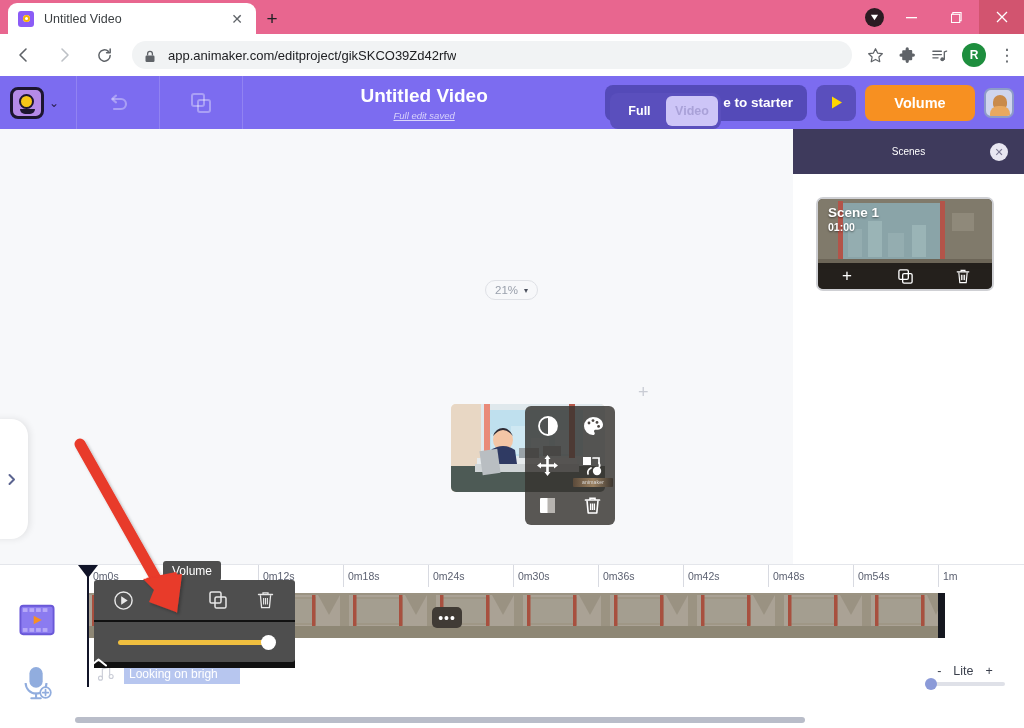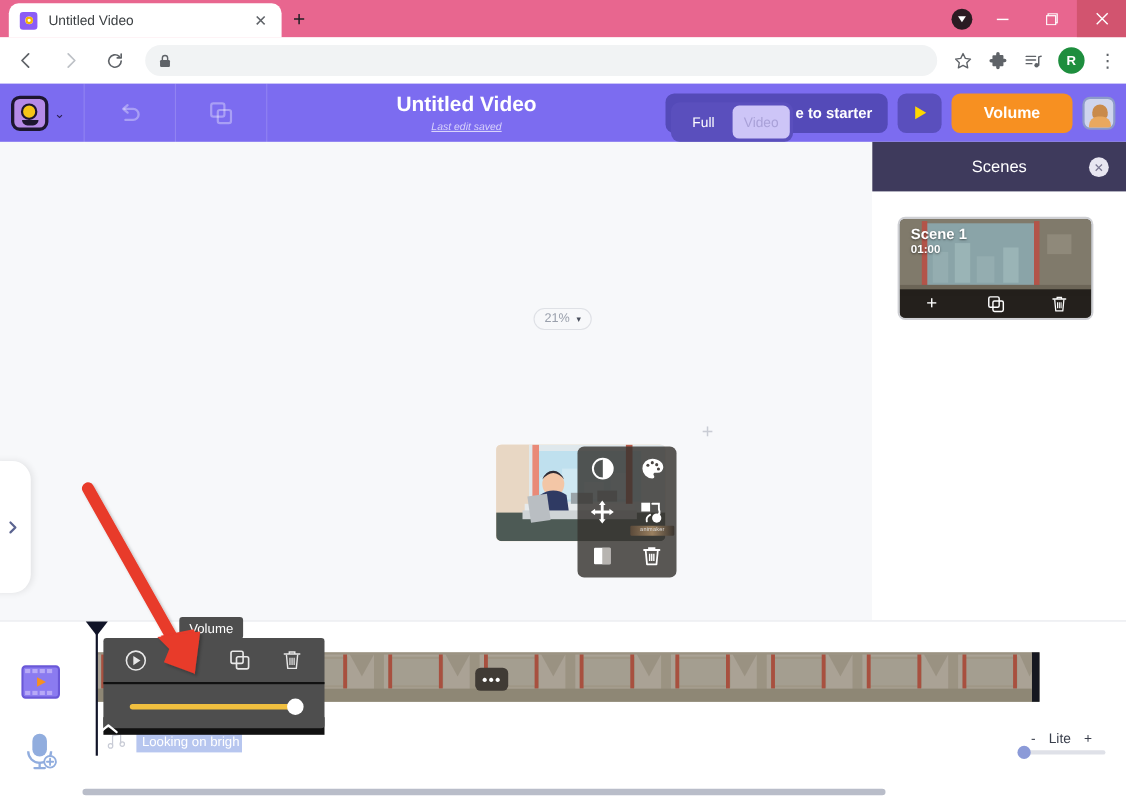--- a/index.html
+++ b/index.html
@@ -142,21 +142,21 @@
     white-space: nowrap;
   }
   .mode-toggle {
     position: absolute; left: 5px; top: 8.5px;
     width: 111px; height: 36px; border-radius: 8px; background: #5a4fbd;
     display: flex; align-items: center; padding: 3px;
   }
   .mode-opt {
     flex: 1 1 0; height: 30px; border-radius: 6px;
     display: flex; align-items: center; justify-content: center;
-    font-size: 12.5px; font-weight: normal; color: #ffffff;
+    font-size: 12.5px; font-weight: bold; color: #ffffff;
   }
   .mode-opt.active { background: #cdc5f7; color: #a9a1d8; }
   .play-btn-hdr {
     width: 40px; height: 36px; border-radius: 8px; background: #5a4fbd;
     display: flex; align-items: center; justify-content: center;
   }
   .share-btn {
     height: 36px; width: 102px; border-radius: 8px; background: #5a4fbd;
     color: #fff; font-size: 13.5px; font-weight: bold;
     display: flex; align-items: center; justify-content: center;
@@ -253,21 +253,21 @@
   
   .scenes-panel {
     position: absolute; left: 793px; top: 129px; width: 231px; height: 435px;
     background: #ffffff;
   }
   .scenes-head {
     height: 45px; background: #3e3a5c;
     display: flex; align-items: center; justify-content: center;
     position: relative;
   }
-  .scenes-title { color:#fff; font-size:15px; }
+  .scenes-title { color:#fff; font-size:10px; }
   .scenes-close {
     position: absolute; right: 16px; top: 14px;
     width: 18px; height: 18px; border-radius: 50%;
     background: #e8e6f1; color: #7b7893; font-size: 11px;
     display: flex; align-items: center; justify-content: center;
   }
   .scene-card {
     position: absolute; left: 23px; top: 68px; width: 178px; height: 94px;
     border-radius: 7px; overflow: hidden; background: #5d5f5b;
     border: 2px solid #cfd0d4;
@@ -339,21 +339,21 @@
   .audio-row.r2 { top: 98px; }
   .audio-note {
     width: 36px; height: 21px; display:flex; align-items:center; justify-content:center;
     color: #c9ccd6; flex: 0 0 auto;
   }
   .audio-clip {
     height: 21px; display:flex; align-items:center; padding-left: 5px;
     color: #fff; font-size: 12px; overflow: hidden; white-space: nowrap;
   }
   .audio-clip.mp3 { width: 104px; background: #6d3fef; border-right: 5px solid #14161e; }
-  .audio-clip.song { width: 96px; background: #b7c6ef; }
+  .audio-clip.song { width: 116px; background: #b7c6ef; }
   .hscroll {
     position: absolute; left: 75px; bottom: 5px; width: 730px; height: 6px;
     background: #b9bdc9; border-radius: 3px;
   }
   .hscroll-track {
     position: absolute; left: 75px; bottom: 5px; right: 0; height: 6px;
     background: #eceef2; border-radius: 3px; z-index: -1;
   }
   .zoom-ctrl {
     position: absolute; right: 12px; top: 99px; width: 94px;
@@ -458,20 +458,21 @@
           <path d="M15 2.2 V6 H11.2" fill="none" stroke="currentColor" stroke-width="1.6" stroke-linecap="round" stroke-linejoin="round"></path>
         </svg>
     </div>
     <div class="omnibox">
       <span class="lock-icon">
         <svg width="12" height="13" viewBox="0 0 12 13">
             <rect x="1.5" y="5.5" width="9" height="6.5" rx="1.2" fill="#5f6368"></rect>
             <path d="M3.6 5.5 V3.8a2.4 2.4 0 0 1 4.8 0V5.5" fill="none" stroke="#5f6368" stroke-width="1.3"></path>
           </svg>
       </span>
+      <span class="omnibox-url">app.animaker.com/editproject/gikSKCO39Zd42rfw</span>
     </div>
     <div class="tb-icon">
       <svg width="17" height="17" viewBox="0 0 18 18">
           <path d="M9 1.8 L11.2 6.4 L16.2 7.1 L12.6 10.6 L13.5 15.6 L9 13.2 L4.5 15.6 L5.4 10.6 L1.8 7.1 L6.8 6.4 Z" fill="none" stroke="currentColor" stroke-width="1.3" stroke-linejoin="round"></path>
         </svg>
     </div>
     <div class="tb-icon">
       <svg width="17" height="17" viewBox="0 0 18 18">
           <path d="M7 2a1.7 1.7 0 0 1 3.4 0v1.2H13a1 1 0 0 1 1 1v2.6h1.2a1.7 1.7 0 0 1 0 3.4H14V13a1 1 0 0 1-1 1h-2.6v1.2a1.7 1.7 0 0 1-3.4 0V14H4.4a1 1 0 0 1-1-1v-2.6H2.2a1.7 1.7 0 0 1 0-3.4h1.2V4.4a1 1 0 0 1 1-1H7Z" fill="currentColor"></path>
         </svg>
@@ -503,21 +504,21 @@
     <div class="hdr-tool">
       <svg width="26" height="26" viewBox="0 0 26 26">
           <rect x="4" y="4" width="12" height="12" rx="2" fill="none" stroke="currentColor" stroke-width="2"></rect>
           <rect x="10" y="10" width="12" height="12" rx="2" fill="none" stroke="currentColor" stroke-width="2"></rect>
         </svg>
     </div>
     <div class="hdr-sep"></div>
 
     <div class="title-wrap">
       <div class="proj-title">Untitled Video</div>
-      <div class="proj-sub">Last edit saved</div>
+      <div class="proj-sub">Full edit saved</div>
     </div>
 
     <div class="hdr-right">
       <div class="upgrade-btn">e to starter</div>
       <div class="mode-toggle">
         <div class="mode-opt">Full</div>
         <div class="mode-opt active">Video</div>
       </div>
       <div class="play-btn-hdr">
         <svg width="17" height="17" viewBox="0 0 17 17">
@@ -689,20 +690,33 @@
               <path d="M4.3 4.8 L5.4 16.4 h7.2 L13.7 4.8" fill="none" stroke="#fff" stroke-width="1.3" stroke-linejoin="round"></path>
               <path d="M7.2 7.6 V13.6 M9 7.6 V13.6 M10.8 7.6 V13.6" stroke="#fff" stroke-width="1.1"></path>
             </svg>
         </div>
       </div>
     </div>
 
   </div>
 
   <div class="timeline">
+    <div class="tl-rail">
+      <div class="tl-tick" style="left:13px">0m0s</div>
+      <div class="tl-tick" style="left:98px">0m6s</div>
+      <div class="tl-tick" style="left:183px">0m12s</div>
+      <div class="tl-tick" style="left:268px">0m18s</div>
+      <div class="tl-tick" style="left:353px">0m24s</div>
+      <div class="tl-tick" style="left:438px">0m30s</div>
+      <div class="tl-tick" style="left:523px">0m36s</div>
+      <div class="tl-tick" style="left:608px">0m42s</div>
+      <div class="tl-tick" style="left:693px">0m48s</div>
+      <div class="tl-tick" style="left:778px">0m54s</div>
+      <div class="tl-tick" style="left:863px">1m</div>
+    </div>
 
     <div class="tl-side">
       <div class="tl-side-ic" style="top:14px">
         <svg width="36" height="36" viewBox="0 0 38 38">
           <rect x="1.5" y="4" width="35" height="30" rx="3" fill="#8b7bf0" stroke="#6a58d8" stroke-width="2"></rect>
           <rect x="4" y="6.5" width="5" height="4" fill="#b7a9f7"></rect>
             <rect x="11" y="6.5" width="5" height="4" fill="#b7a9f7"></rect>
           <rect x="18" y="6.5" width="5" height="4" fill="#b7a9f7"></rect>
             <rect x="25" y="6.5" width="5" height="4" fill="#b7a9f7"></rect>
           <rect x="4" y="27.5" width="5" height="4" fill="#b7a9f7"></rect>

